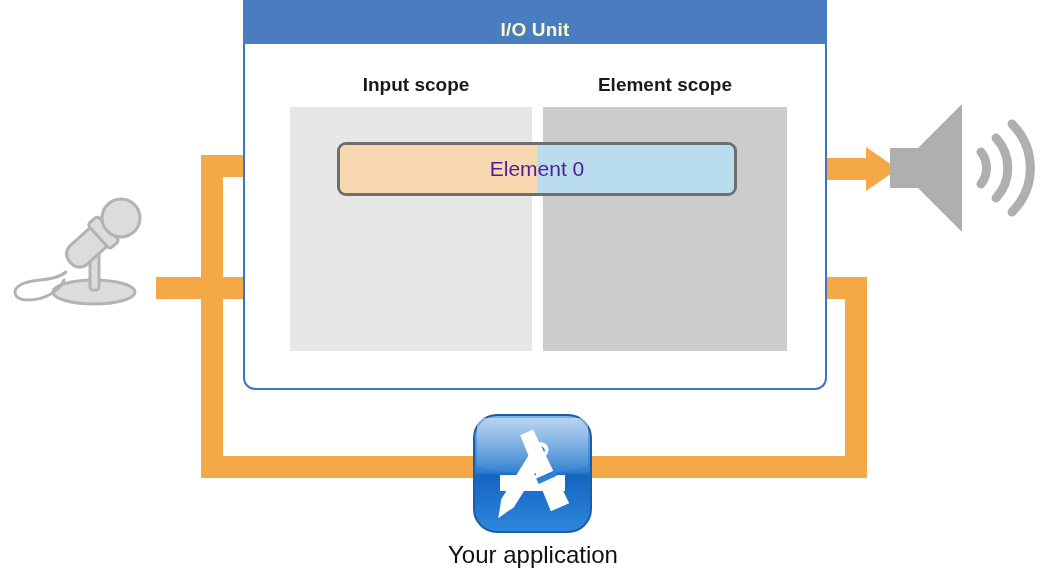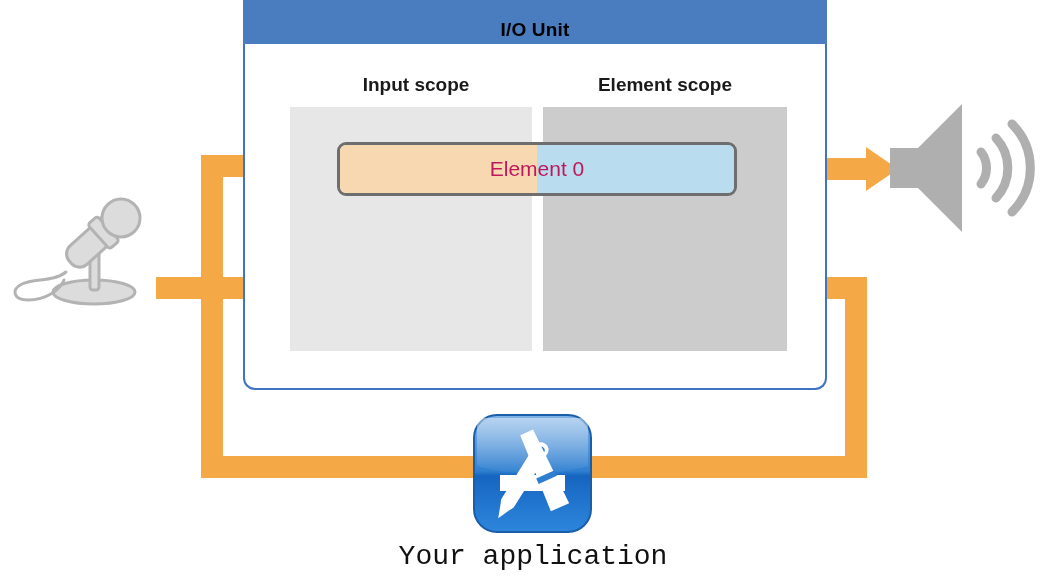--- a/index.html
+++ b/index.html
@@ -44,21 +44,21 @@
     width: 584px;
     height: 44px;
     background: #4A7CC0;
     border-radius: 0 0 0 0;
     box-sizing: border-box;
     display: flex;
     align-items: center;
     justify-content: center;
   }
   #io-unit-title {
-    color: #000000;
+    color: #fef9c3;
     font-size: 19px;
     font-weight: bold;
     letter-spacing: 0.2px;
     margin-top: 16px;
   }
   
   .scope-heading {
     position: absolute;
     font-size: 19px;
     font-weight: bold;
@@ -90,39 +90,38 @@
   .peach { background: #F8D8B0; }
   .sky   { background: #B9DDEE; }
   .element-label {
     position: absolute;
     left: 0; top: 0;
     width: 100%; height: 100%;
     display: flex;
     align-items: center;
     justify-content: center;
     font-size: 21px;
-    color: #be185d;
+    color: #4c1d95;
   }
   
   #app-icon {
     position: absolute;
     left: 473px;
     top: 414px;
     width: 119px;
     height: 119px;
   }
   #app-caption {
     position: absolute;
     left: 383px;
     top: 541px;
     width: 300px;
     text-align: center;
-    font-size: 28px;
+    font-size: 24px;
     color: #111111;
-    font-family: Liberation Mono, monospace;
   }
   
   #mic-icon     { position: absolute; left: 4px;   top: 196px; width: 152px; height: 112px; }
   #speaker-icon { position: absolute; left: 888px; top: 100px; width: 148px; height: 136px; }
 </style>
 </head>
 <body>
 
 <div id="stage">
 

